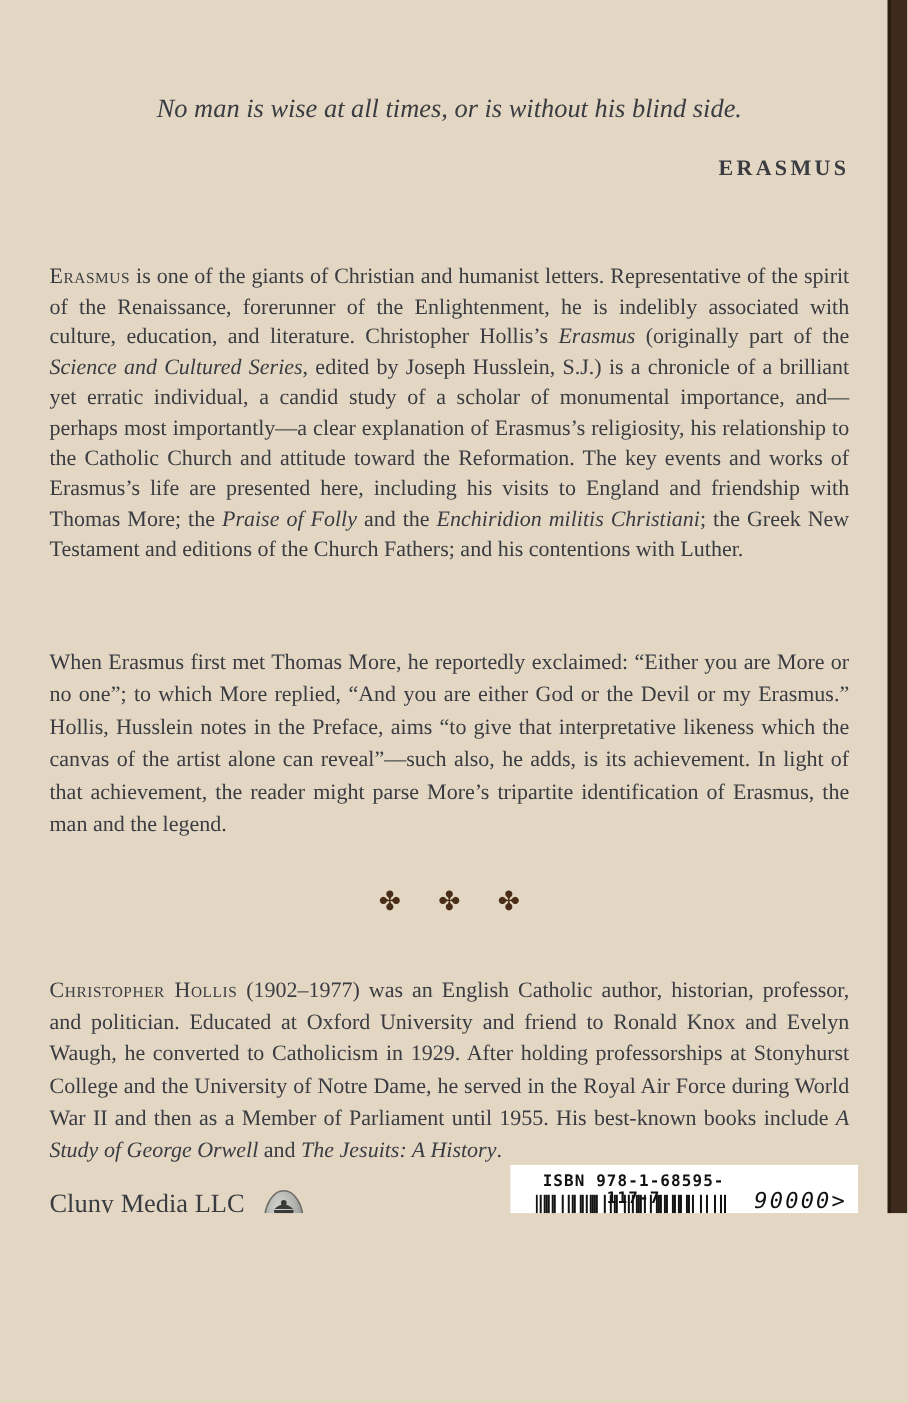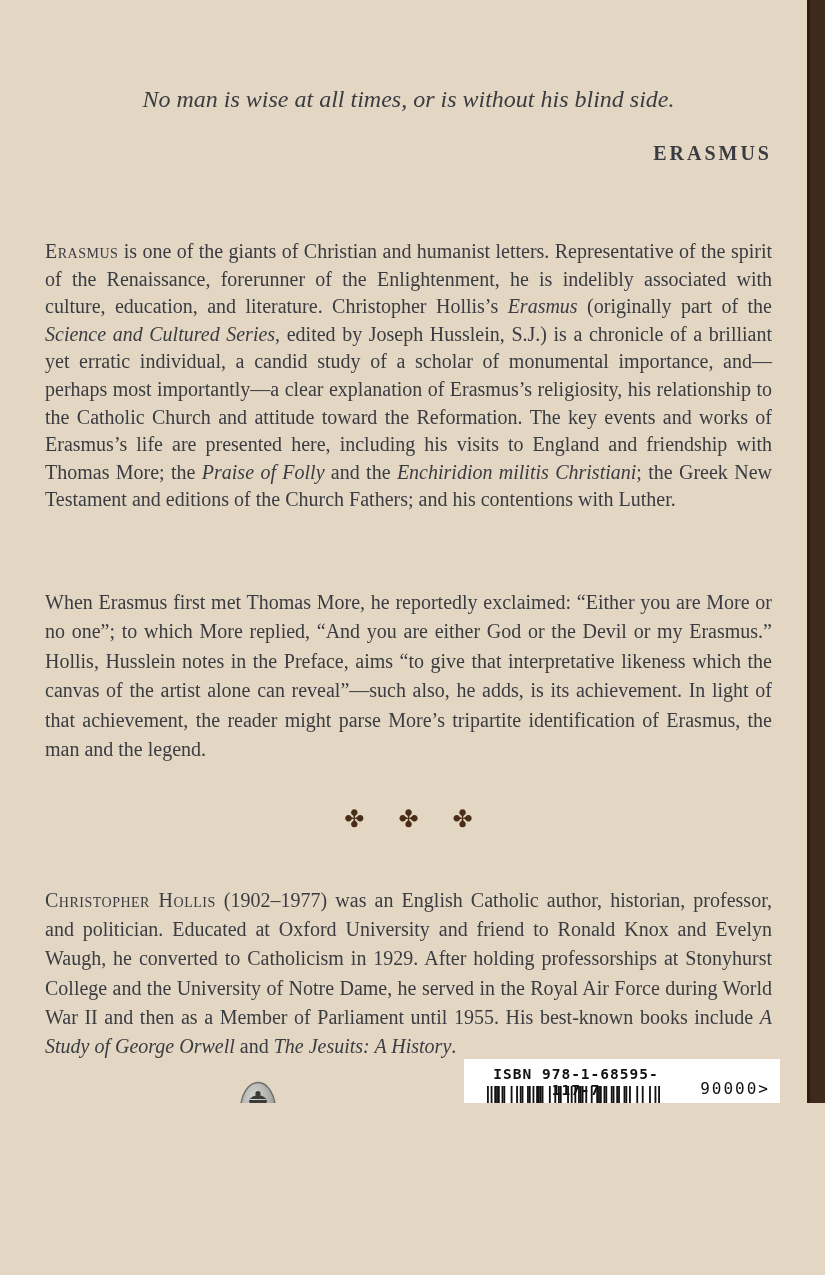--- a/index.html
+++ b/index.html
@@ -32,22 +32,22 @@
   .isbn-label{position:absolute;left:24px;top:7px;width:176px;text-align:center;
               font-family:"DejaVu Sans Mono",monospace;font-size:14.5px;
               letter-spacing:1px;color:#111;font-weight:700;}
   .ean-main{position:absolute;left:23px;top:27px;width:173px;height:150px;}
   .ean-digits{position:absolute;top:121px;font-family:"DejaVu Sans Mono",monospace;
               font-size:20px;color:#111;letter-spacing:1px;white-space:nowrap;}
   .d-first{left:-19px;}
   .d-left{left:9px;text-decoration:underline;}
   .d-right{left:93px;}
   .addon-label{position:absolute;left:206px;top:20px;width:100px;text-align:right;
-               font-family:"DejaVu Sans Mono",monospace;font-size:16px;color:#111;
-               letter-spacing:2px;}
+               font-family:"DejaVu Sans Mono",monospace;font-size:20px;color:#111;
+               letter-spacing:2px;font-style:italic;}
   .ean-addon{position:absolute;left:209px;top:48px;width:82px;height:114px;}
   svg{display:block;}
 </style>
 </head>
 <body>
 
 <div class="page">
 
   <div class="spine"></div>
 
@@ -62,20 +62,21 @@
   <p class="abs body-par p2">When Erasmus first met Thomas More, he reportedly exclaimed: “Either you are More or no one”; to which More replied, “And you are either God or the Devil or my Erasmus.” Hollis, Husslein notes in the Preface, aims “to give that interpretative likeness which the canvas of the artist alone can reveal”—such also, he adds, is its achievement. In light of that achievement, the reader might parse More’s tripartite identification of Erasmus, the man and the legend.</p>
 
   <div class="ornaments abs">
     <span>✤</span>
     <span>✤</span>
     <span>✤</span>
   </div>
 
   <p class="abs body-par bio"><span class="sc">Christopher Hollis</span><span> (1902–1977) was an English Catholic author, historian, professor, and politician. Educated at Oxford University and friend to Ronald Knox and Evelyn Waugh, he converted to Catholicism in 1929. After holding professorships at Stonyhurst College and the University of Notre Dame, he served in the Royal Air Force during World War II and then as a Member of Parliament until 1955. His best-known books include </span><span class="it">A Study of George Orwell</span><span> and </span><span class="it">The Jesuits: A History</span><span>.</span></p>
 
+  <div class="abs pub-name">Cluny Media LLC</div>
   <div class="abs pub-site">WWW.CLUNYMEDIA.COM</div>
 
   <div class="abs logo">
     <svg width="38" height="58" viewBox="0 0 38 58">
       <defs>
         <radialGradient id="lg" cx="40%" cy="30%" r="80%">
           <stop offset="0%" stop-color="#d8d8d6"></stop>
           <stop offset="60%" stop-color="#a8a8a4"></stop>
           <stop offset="100%" stop-color="#7d7d7a"></stop>
         </radialGradient>

